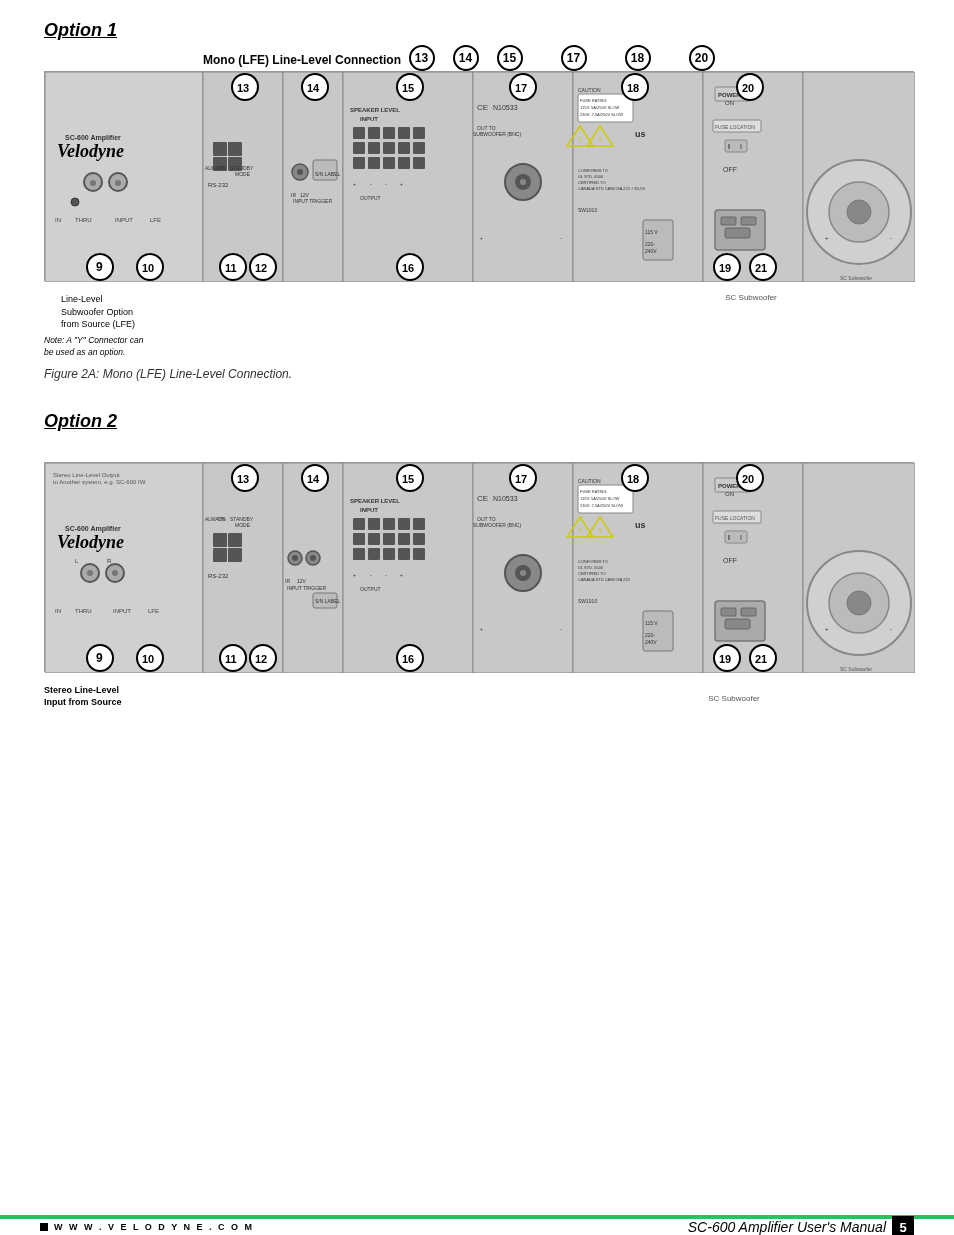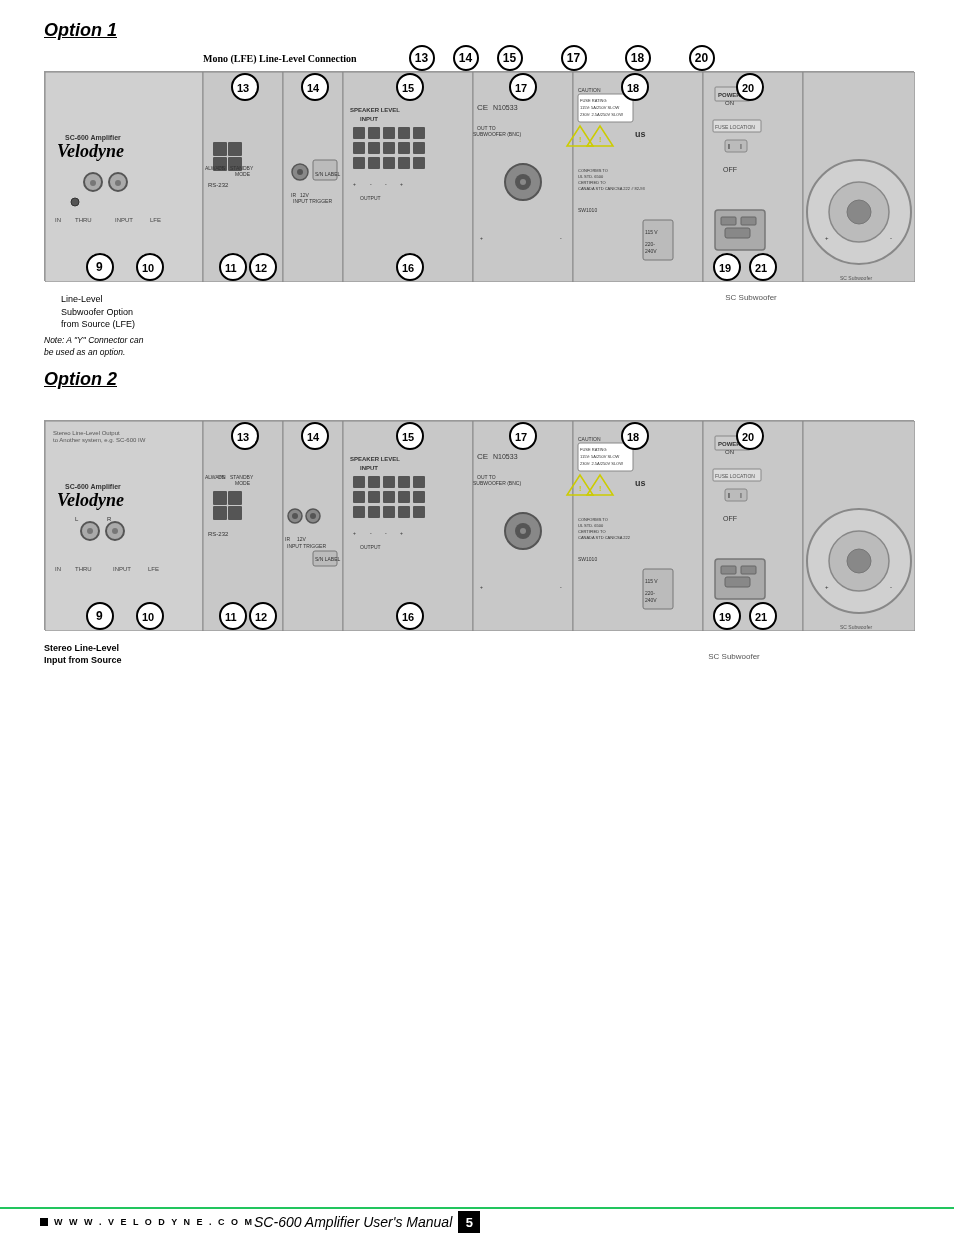--- a/index.html
+++ b/index.html
@@ -78,24 +78,25 @@
       margin-top: 6px;
       margin-bottom: 30px;
     }
 
     
     .footer {
       position: absolute;
       bottom: 0;
       left: 0;
       right: 0;
-      height: 28px;
-      border-top: 2px solid #22c55e;
+      height: 20px;
+      border-top: 4px solid #22c55e;
       display: flex;
       align-items: center;
+      justify-content: space-between;
       padding: 0 40px;
       background: #fff;
     }
 
     .footer-left {
       display: flex;
       align-items: center;
       gap: 6px;
       font-size: 9px;
       font-weight: bold;
@@ -146,21 +147,21 @@
 </head>
 <body>
 
 <div class="page-container">
 
   <div class="section-1">
     <div class="option-heading">Option 1</div>
 
     <div style="position:relative; margin-bottom: 8px;">
 
-      <div style="position:absolute; top: -18px; left: 155px; right: 0; display:flex; align-items:flex-end; font-size:10px; font-weight:bold; color:#000;font-family:Liberation Serif, serif;">
+      <div style="position:absolute; top: -18px; left: 155px; right: 0; display:flex; align-items:flex-end; font-size:12px; font-weight:bold; color:#000;">
         <span style="margin-left:4px;">Mono (LFE) Line-Level Connection</span>
       </div>
 
       <div style="position:absolute; top:-26px; left:155px; right: 0; display:flex; justify-content:space-around; padding: 0 10px;">
         <div style="display:flex;gap:18px; margin-left:10px;">
           <div class="num-badge" style="position:static;">
               <span>13</span>
             </div>
           <div class="num-badge" style="position:static;">
               <span>14</span>
@@ -368,20 +369,21 @@
         </div>
         <div style="width:200px; text-align:center; font-size:8px; color:#555; margin-right:80px;">SC Subwoofer</div>
       </div>
 
       <div class="note-text">
         <span style="white-space:pre-line;">Note:  A "Y" Connector can
 be used as an option.</span>
       </div>
     </div>
 
+    <div class="figure-caption">Figure 2A:  Mono (LFE) Line-Level Connection.</div>
   </div>
 
   <div class="section-2">
     <div class="option-heading">Option 2</div>
 
     <div style="position:relative; margin-bottom: 8px;">
 
       <div style="margin-top: 30px; display:flex; gap:0;">
 
         <div class="diagram-container">

